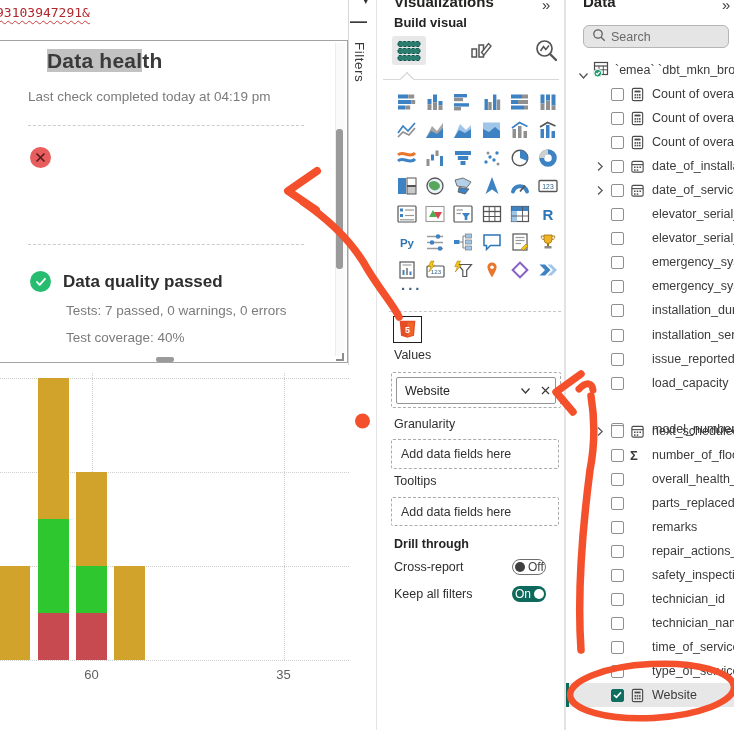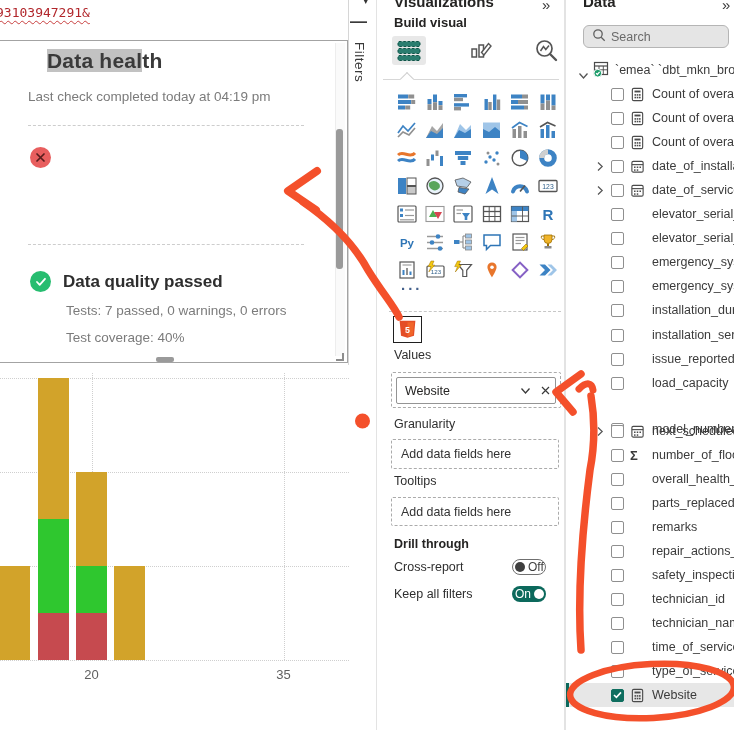--- a/index.html
+++ b/index.html
@@ -119,21 +119,21 @@
     <div class="abs" id="card-handle"></div>
     <div class="abs" id="card-corner"></div>
   </div>
 
   <div class="abs" id="chart">
       <div class="gl-h" style="top: 201px;"></div>
       <div class="gl-h" style="top: 107px;"></div>
       <div class="gl-h" style="top: 13px;"></div>
       <div class="gl-h" style="top: 295px;"></div>
       <div class="gl-v" style="left: 91.5px; height: 287px;"></div>
-      <div class="tick" style="left: 77.5px; top: 302px;">20</div>
+      <div class="tick" style="left: 77.5px; top: 302px;">60</div>
       <div class="gl-v" style="left: 283.5px; height: 287px;"></div>
       <div class="tick" style="left: 269.5px; top: 302px;">35</div>
       <div class="bar-seg" style="left: -0.8px; width: 31px; top: 201px; height: 94px; background: rgb(210, 163, 42);"></div>
       <div class="bar-seg" style="left: 37.6px; width: 31px; top: 248px; height: 47px; background: rgb(198, 74, 79);"></div>
       <div class="bar-seg" style="left: 37.6px; width: 31px; top: 154px; height: 94px; background: rgb(47, 199, 47);"></div>
       <div class="bar-seg" style="left: 37.6px; width: 31px; top: 13px; height: 141px; background: rgb(210, 163, 42);"></div>
       <div class="bar-seg" style="left: 76px; width: 31px; top: 248px; height: 47px; background: rgb(198, 74, 79);"></div>
       <div class="bar-seg" style="left: 76px; width: 31px; top: 201px; height: 47px; background: rgb(47, 199, 47);"></div>
       <div class="bar-seg" style="left: 76px; width: 31px; top: 107px; height: 94px; background: rgb(210, 163, 42);"></div>
       <div class="bar-seg" style="left: 114.4px; width: 31px; top: 201px; height: 94px; background: rgb(210, 163, 42);"></div>

